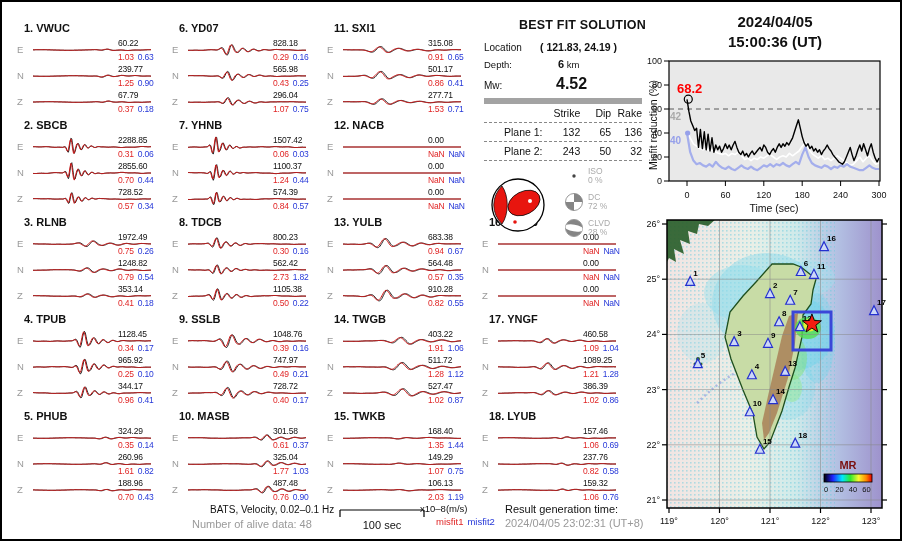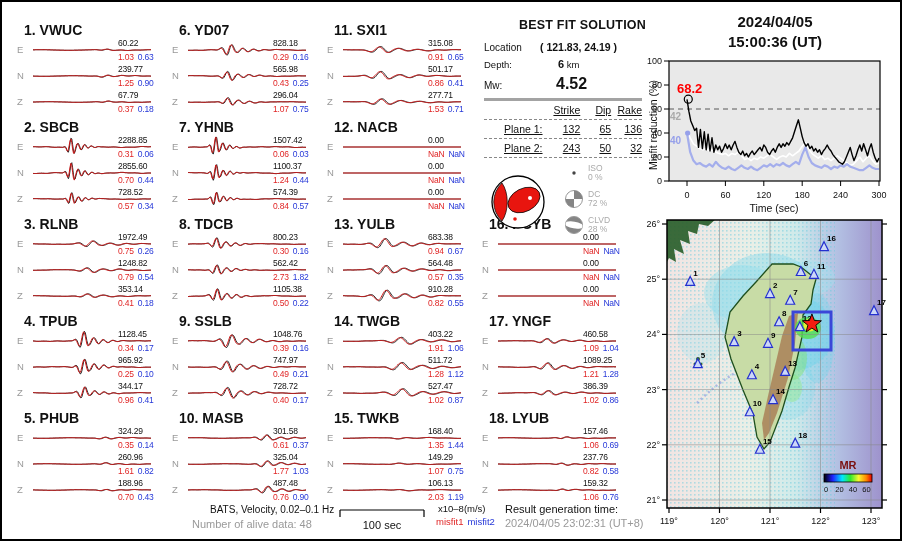--- a/index.html
+++ b/index.html
@@ -3,56 +3,56 @@
 <meta charset="utf-8">
 <style>
   html,body{margin:0;padding:0;background:#888;}
   .page{position:relative;width:902px;height:541px;background:#fff;border:2px solid #000;
         box-sizing:border-box;overflow:hidden;color:#111;
         font-family:"Liberation Sans","DejaVu Sans",sans-serif;}
   
   .wavecol{position:absolute;width:155px;top:20px;}
   #wavecol0{left:12px}#wavecol1{left:167px}#wavecol2{left:322px}#wavecol3{left:477px;top:214px}
   .station{height:97px;}
-  .st-h{font-size:14px;font-weight:bold;padding-left:10px;height:15px;}
+  .st-h{font-size:11px;font-weight:bold;padding-left:10px;height:15px;}
   .trow{position:relative;height:26px;}
   .comp{position:absolute;left:3px;top:7px;font-size:9.5px;color:#999;}
   .wsvg{position:absolute;left:17px;top:0;}
   .nums{position:absolute;left:104px;top:1px;width:52px;}
   .amp{font-size:8.5px;line-height:10px;color:#111;letter-spacing:-0.2px;}
   .mis{font-size:8.5px;line-height:10px;margin-top:4px;letter-spacing:-0.2px;}
   .m1{color:#e02626;margin-right:4px;}.m2{color:#2638d8;}
   
   #bestfit{position:absolute;left:482px;top:16px;width:162px;}
   .bf-title{font-size:12.5px;font-weight:bold;margin-bottom:9px;letter-spacing:0.2px;text-align:right;}
   .bf-line{font-size:10px;margin-bottom:5px;display:flex;align-items:baseline;}
   .bf-lab{width:56px;}
   .bf-loc{font-weight:bold;font-size:10.5px;}
   .bf-depth b{font-size:11px;} .bf-depth span{font-size:9.5px;}
   .bf-mw{font-size:16px;font-weight:bold;margin-left:16px;}
-  .bf-table{border-top:3px solid #a3a3a3;margin-top:2px;width:158px;text-decoration:underline;}
+  .bf-table{border-top:6px solid #a3a3a3;margin-top:2px;width:158px;}
   .bf-row{display:flex;border-bottom:1px dashed #888;padding:3px 0;font-size:10.5px;}
   .bf-l{width:50px;padding-left:20px;} .bf-v{width:34px;text-align:right;}
   .bf-mech{position:relative;height:84px;margin-top:6px;}
   .leg{position:absolute;left:80px;top:-4px;width:80px;}
   .leg-item{display:flex;align-items:center;height:26px;}
   .leg-icon{width:20px;height:20px;margin-right:4px;flex:none;}
   .leg-txt{font-size:8.5px;color:#aaa;line-height:9.5px;}
   
   #datebox{position:absolute;left:648px;top:10px;width:250px;text-align:center;
            font-size:15px;font-weight:bold;line-height:20px;}
   #mis-ylab{position:absolute;left:566px;top:117px;width:170px;text-align:center;
             font-size:10.5px;transform:rotate(-90deg);}
   #misfit-wrap{position:absolute;left:640px;top:56px;}
   #map-wrap{position:absolute;left:640px;top:216px;}
   
   #f-bats{position:absolute;left:208px;top:502px;font-size:10px;}
   #f-alive{position:absolute;left:190px;top:516px;font-size:11px;color:#999;}
   #f-scale{position:absolute;left:336px;top:505px;width:88px;text-align:center;font-size:11px;}
-  #f-units{position:absolute;left:436px;top:501px;font-size:9.5px;}
+  #f-units{position:absolute;left:418px;top:501px;font-size:9.5px;}
   #f-mis{position:absolute;left:434px;top:514px;font-size:9.5px;}
   #f-res1{position:absolute;left:503px;top:501px;font-size:11px;}
   #f-res2{position:absolute;left:503px;top:515px;font-size:11px;color:#999;}
 </style>
 </head>
 <body>
 
 <div class="page">
 
   <div class="wavecol" id="wavecol0">

